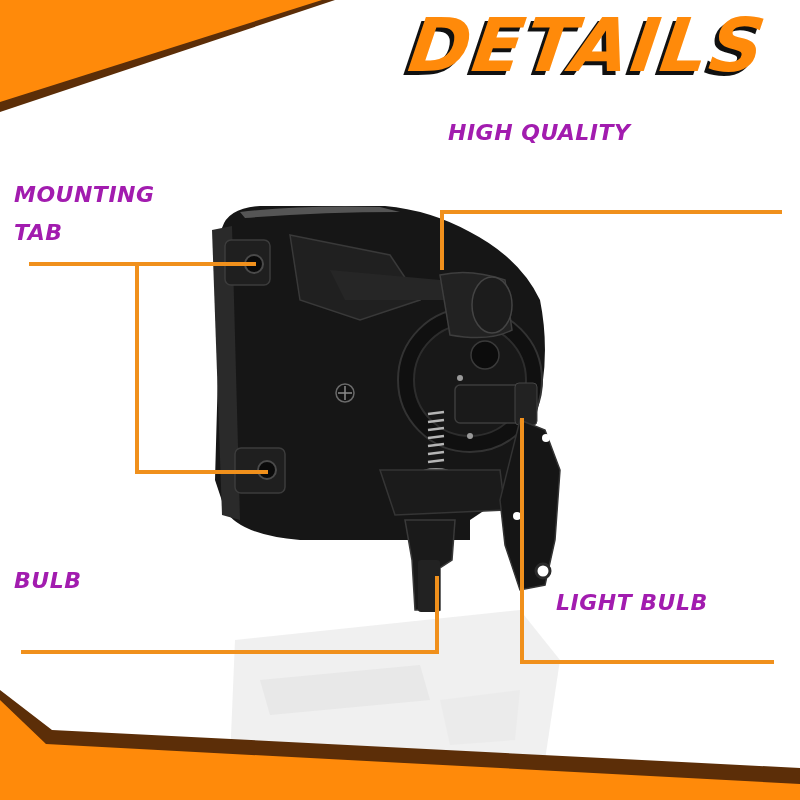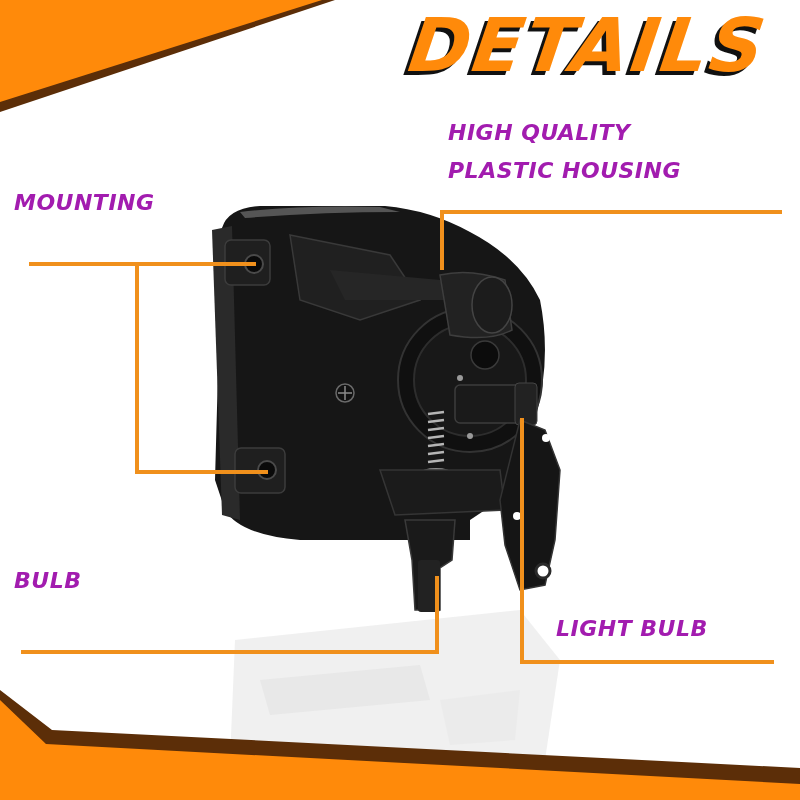--- a/index.html
+++ b/index.html
@@ -16,23 +16,23 @@
   }
   .label {
     position: absolute;
     font-weight: bold; font-style: italic;
     color: #a21caf;
     font-size: 22px; line-height: 38px;
     letter-spacing: 0.5px;
   }
   .label .line { display: block; white-space: nowrap; }
   #label-housing { left: 448px; top: 114px; }
-  #label-mounting { left: 14px; top: 184px; }
+  #label-mounting { left: 14px; top: 176px; }
   #label-adjust { left: 14px; top: 562px; }
-  #label-bulb { left: 556px; top: 610px; }
+  #label-bulb { left: 556px; top: 584px; }
   svg { position: absolute; left: 0; top: 0; }
 </style>
 </head>
 <body>
 
 <div class="canvas">
 
   <svg width="800" height="800" viewBox="0 0 800 800">
 
     <polygon points="0,0 335,0 0,112" fill="#5c2e08"></polygon>
@@ -111,25 +111,25 @@
       <polyline points="23,652 437,652 437,578"></polyline>
 
       <polyline points="772,662 522,662 522,420"></polyline>
     </g>
   </svg>
 
   <div class="title">DETAILS</div>
 
   <div class="label" id="label-housing">
     <span class="line">HIGH QUALITY</span>
-    <span class="line">PLASTIC HOUSING</span>
   </div>
 
   <div class="label" id="label-mounting">
     <span class="line">MOUNTING</span>
+    <span class="line">TAB</span>
   </div>
 
   <div class="label" id="label-adjust">
     <span class="line">BULB</span>
   </div>
 
   <div class="label" id="label-bulb">
     <span class="line">LIGHT BULB</span>
   </div>
 

